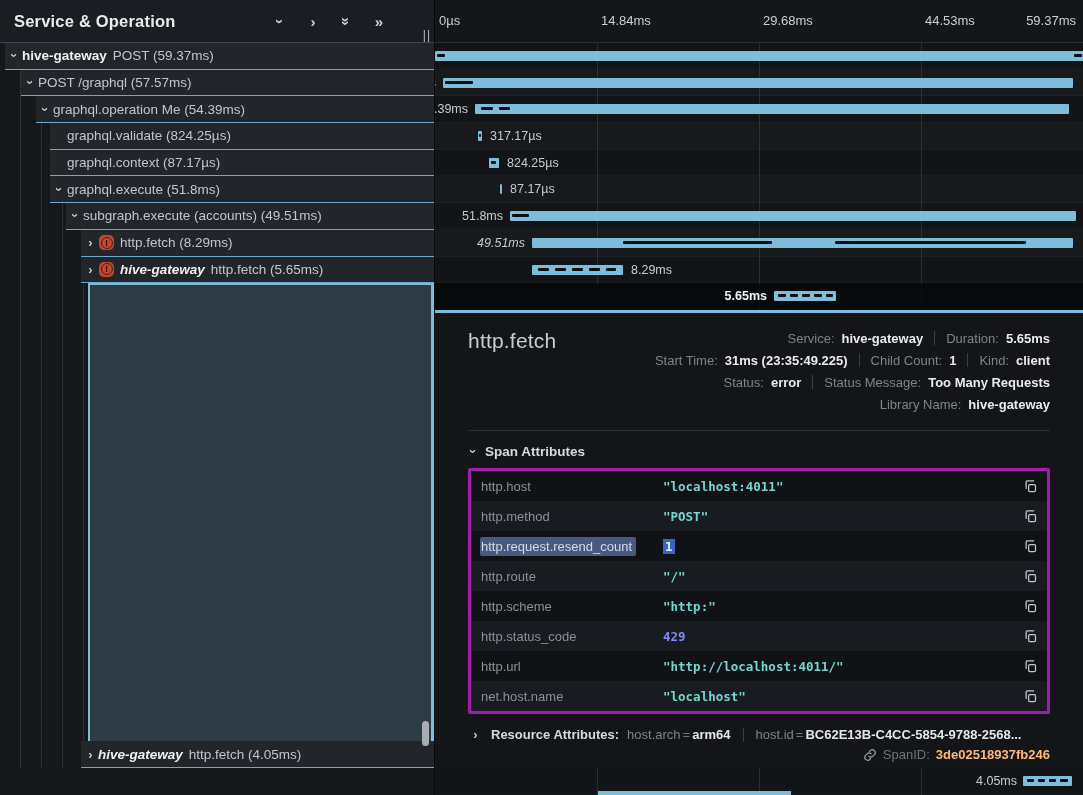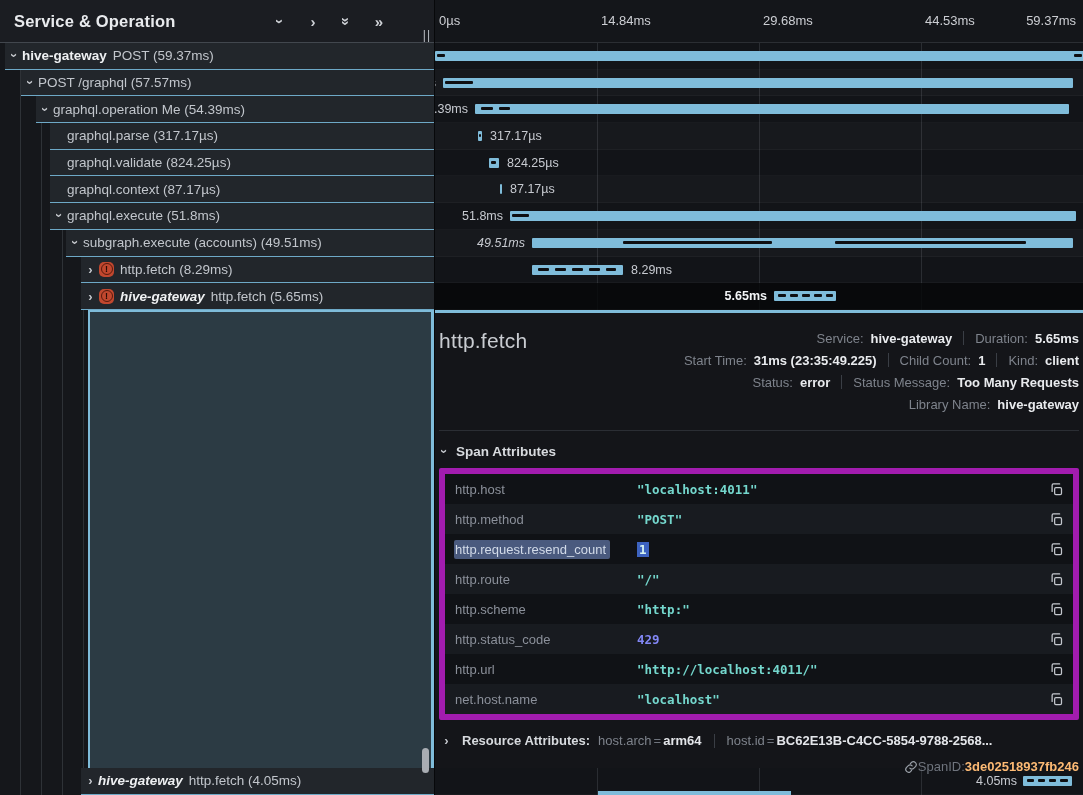--- a/index.html
+++ b/index.html
@@ -56,47 +56,47 @@
   .tl-row.selected { background:rgba(6,7,9,0.82); }
   .span-bar { position:absolute; top:8px; height:10px; background:#7fbcda; border-radius:1px; cursor:pointer; }
   .span-bar .dash { position:absolute; top:3px; height:3px; background:#0e0f12; border-radius:1px; }
   .tlabel { position:absolute; top:0; height:26.7px; line-height:26.7px; font-size:12.5px; color:#c7cad0; white-space:nowrap; }
   .tlabel.bold { color:#f2f4f6; font-weight:bold; }
   .peek-bar { position:absolute; bottom:0; height:4px; background:#7fbcda; z-index:2; }
 
   
   #details {
     position:absolute; left:0; top:310px; width:648px; height:458px; z-index:5;
-    background:#141519; border-top:3px solid #7fbcda; padding:0 4px;
+    background:#141519; border-top:3px solid #7fbcda; padding:0 33px;
   }
   .d-head { display:flex; justify-content:space-between; padding-top:14px; }
   .d-title { font-size:21px; color:#c9ccd1; letter-spacing:.2px; padding-top:2px; }
   .d-meta { font-size:13px; color:#7e838c; }
   .mline { display:flex; justify-content:flex-end; align-items:center; gap:7px; height:22px;margin-left:32px; }
   .mval { color:#e9ebee; font-weight:bold; }
   .msep { width:1px; height:14px; background:#3a3e45; margin:0 4px; }
   .d-divider { border-top:1px solid #2b2e34; margin-top:15px; }
   .attr-header { margin:13px 0 9px; display:flex; align-items:center; gap:7px; cursor:pointer;
     font-size:13.5px; font-weight:bold; color:#d7dade; }
   .attr-header .tchev { width:10px; }
-  .attr-table { border:6px solid #a21caf; border-radius:2px; overflow:hidden; }
+  .attr-table { border:3px solid #a21caf; border-radius:2px; overflow:hidden; }
   .arow { height:30px; display:flex; align-items:center; }
   .arow:nth-child(odd) { background:#101216; }
   .arow:nth-child(even){ background:#181b20; }
   .akey { width:192px; padding-left:10px; color:#8b909a; font-size:13px; white-space:nowrap; }
   .aval { flex:1; font-family:"DejaVu Sans Mono", monospace; font-size:12.5px; font-weight:bold; color:#74d7cd; white-space:nowrap; overflow:hidden; }
   .aval.num { color:#8287f5; }
   .key-sel { background:#4a5a7e; color:#d2dbe9; border-radius:2px; padding:2px 4px 2px 0; margin-left:-1px; padding-left:1px; }
   .val-sel { background:#3d63c0; color:#d8f6f2; padding:2px 2px; border-radius:1px; }
   .acopy { width:34px; display:flex; justify-content:center; cursor:pointer; }
   .acopy svg { width:15px; height:15px; stroke:#c3c7cd; fill:none; stroke-width:2; stroke-linecap:round; stroke-linejoin:round; }
   .resource-line { margin-top:13px; display:flex; align-items:center; gap:8px; font-size:13px; white-space:nowrap; overflow:hidden; }
   .res-title { font-weight:bold; color:#d7dade; }
   .res-key { color:#7e838c; } .res-eq { color:#6f747d; padding:0 2px; } .res-val { color:#e4e6ea; font-weight:bold; }
-  .spanid-line { margin-top:11px; display:flex; justify-content:flex-end; align-items:center; gap:0; font-size:13px; color:#6f747d; }
+  .spanid-line { margin-top:5px; display:flex; justify-content:flex-end; align-items:center; gap:6px; font-size:13px; color:#6f747d; }
   .spanid-line svg { width:14px; height:14px; stroke:#9aa0a8; fill:none; stroke-width:2; stroke-linecap:round; }
   .spanid-val { color:#fdba74; font-weight:bold; }
 </style>
 </head>
 <body>
 
 <div id="app">
 
   <div id="left-panel">
     <div class="left-header">
@@ -123,27 +123,20 @@
       <div class="tcontent">
           <span class="tchev chev-down"></span>
           <span class="tlabel-text">POST /graphql (57.57ms)</span>
         </div>
     </div>
     <div class="trow">
       <div class="tgutter" style="width:36px"></div>
       <div class="tcontent">
           <span class="tchev chev-down"></span>
           <span class="tlabel-text">graphql.operation Me (54.39ms)</span>
-        </div>
-    </div>
-    <div class="trow">
-      <div class="tgutter" style="width:50px"></div>
-      <div class="tcontent">
-          <span class="tchev hidden"></span>
-          <span class="tlabel-text">graphql.parse (317.17µs)</span>
         </div>
     </div>
     <div class="trow">
       <div class="tgutter" style="width:50px"></div>
       <div class="tcontent">
           <span class="tchev hidden"></span>
           <span class="tlabel-text">graphql.validate (824.25µs)</span>
         </div>
     </div>
     <div class="trow">

